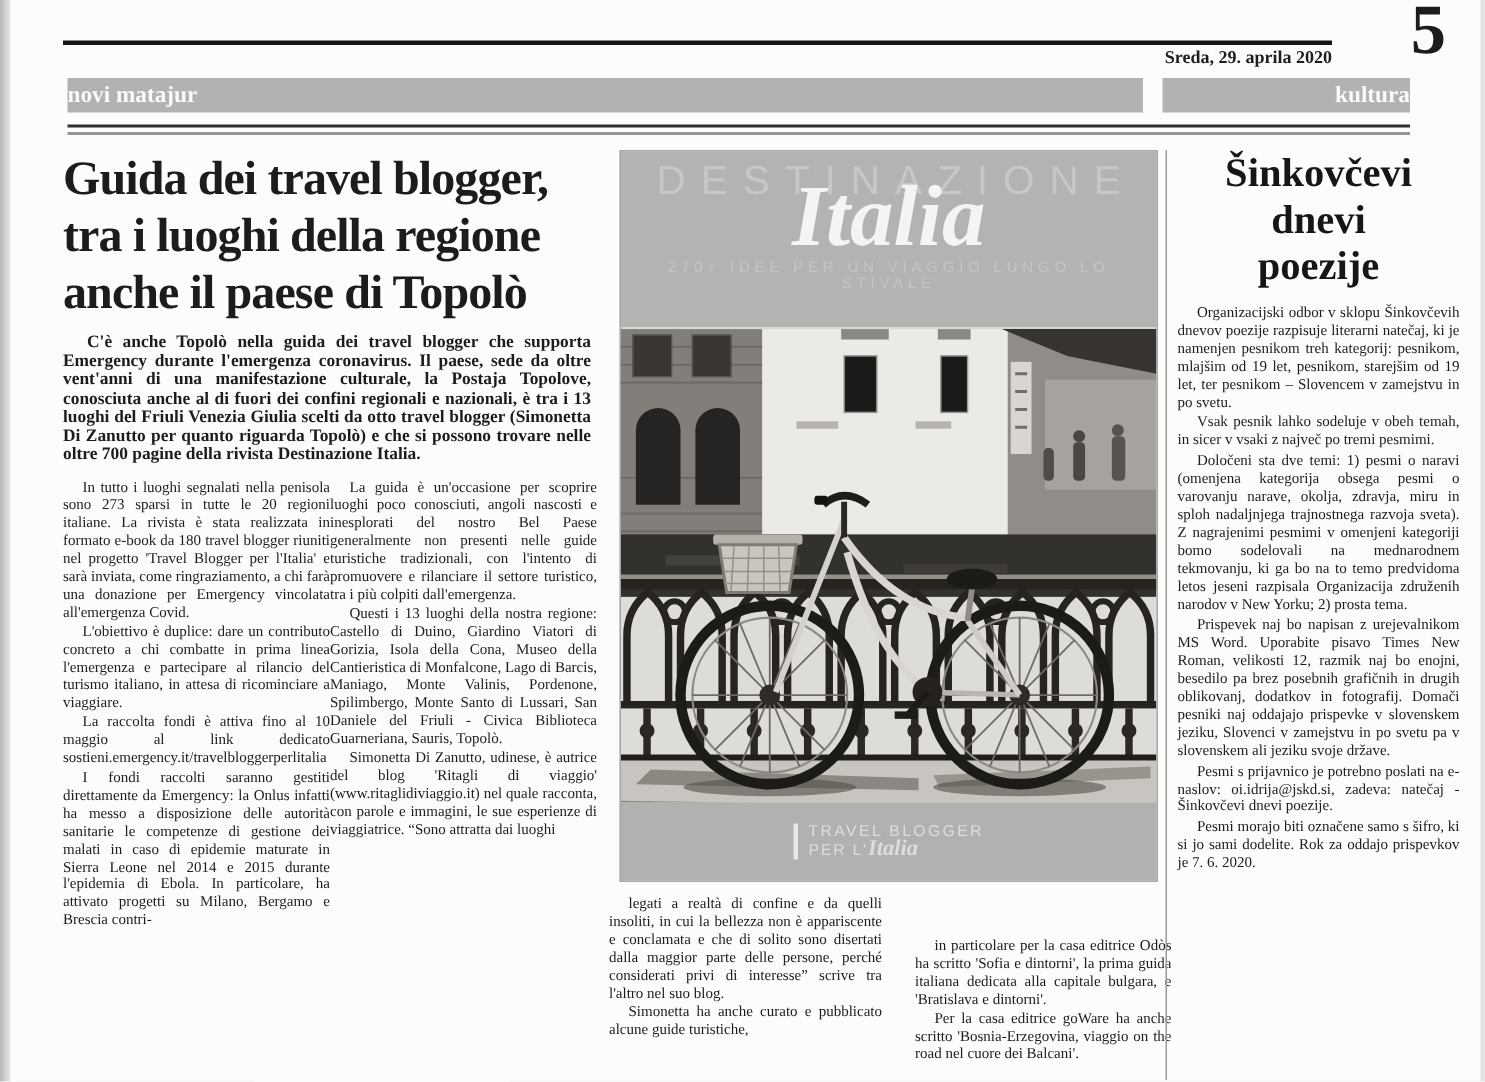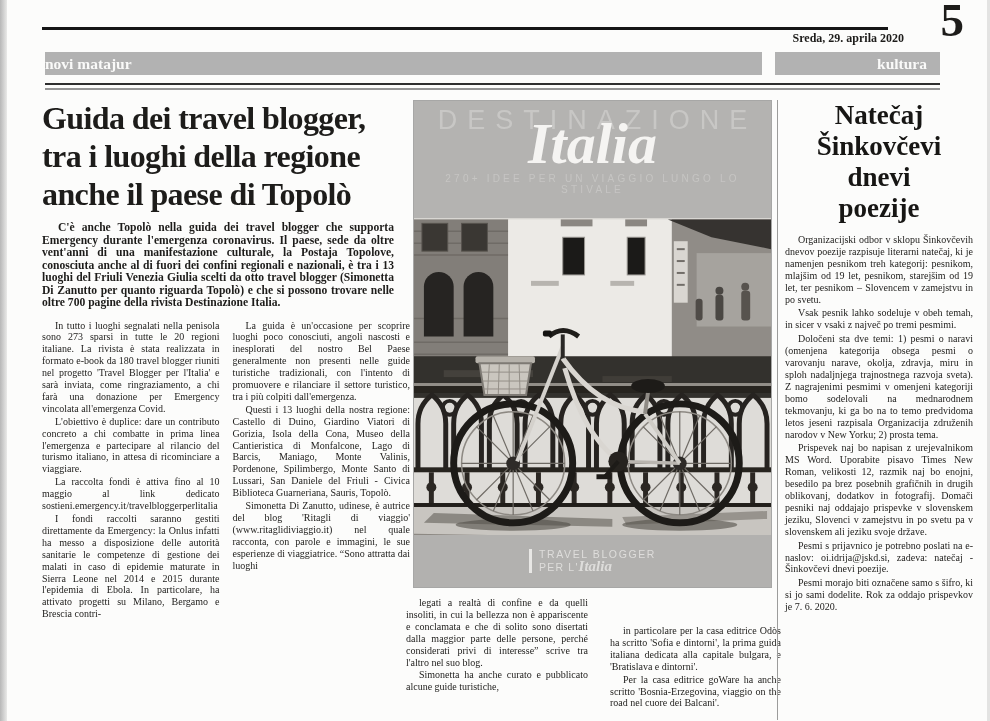--- a/index.html
+++ b/index.html
@@ -5,35 +5,35 @@
   html,body{margin:0;padding:0;}
   body{background:#e8e8e8;}
   .page{position:relative;width:990px;height:721px;background:#fcfcfb;margin:0 auto;overflow:hidden;
         font-family:"Liberation Serif", serif;color:#1d1c1a;}
   .edge-left{position:absolute;left:0;top:0;width:7px;height:721px;
              background:linear-gradient(90deg,#b7b7b7,#e9e9e8);}
   .edge-right{position:absolute;right:0;top:0;width:3px;height:721px;background:#e3e3e2;}
 
   
   .top-rule{position:absolute;left:42px;top:27px;width:846px;height:3px;background:#161616;}
-  .date{position:absolute;right:86px;top:31px;font-weight:bold;font-size:12px;}
+  .date{position:absolute;right:102px;top:31px;font-weight:bold;font-size:12px;}
   .pagenum{position:absolute;right:26px;top:-7px;font-weight:bold;font-size:47px;}
   .banner{position:absolute;top:52px;height:23px;background:#b2b2b2;color:#fafaf9;
           font-weight:bold;font-size:15.5px;line-height:23px;}
   .banner-left{left:45px;width:717px;box-sizing:border-box;}
-  .banner-right{left:775px;width:165px;text-align:right;padding-right:13px;box-sizing:border-box;}
+  .banner-right{left:775px;width:165px;text-align:right;padding-right:0;box-sizing:border-box;}
   .double-rule{position:absolute;left:45px;top:83px;width:895px;height:3px;
                border-top:2px solid #2e2e2e;border-bottom:2px solid #959595;}
 
   
   .article-left{position:absolute;left:42px;top:99px;width:368px;}
   .headline{margin:0;font-size:32px;line-height:38px;font-weight:bold;letter-spacing:-0.6px;color:#17161 4;}
   .lead{margin:9px 16px 0 0;font-weight:bold;font-size:11.6px;line-height:12.5px;
         text-align:justify;text-indent:16px;}
-  .cols{display:flex;gap:13px;margin-top:10px;}
+  .cols{display:flex;margin-top:10px;}
   .col{width:178px;}
   .bodytext p{margin:0 0 1px 0;font-size:10px;line-height:11.9px;text-align:justify;text-indent:13px;}
 
   
   .cover{position:absolute;left:413px;top:100px;width:359px;height:488px;border:1px solid #a7a7a6;
          box-sizing:border-box;display:flex;flex-direction:column;background:#d8d6d2;}
   .cover-head{height:117px;background:#b4b3b1;text-align:center;overflow:hidden;flex:0 0 auto;}
   .kicker{font-family:"Liberation Sans",sans-serif;font-weight:400;font-size:27px;letter-spacing:10px;
           text-indent:10px;color:#c8c7c5;margin-top:4px;}
   .cover-title{font-style:italic;font-weight:bold;font-size:58px;line-height:56px;color:#f5f4f2;
@@ -273,21 +273,20 @@
     <p>Simonetta ha anche curato e pubblicato alcune guide turistiche,</p>
   </div>
   <div class="col4 bodytext">
     <p>in particolare per la casa editrice Odòs ha scritto 'Sofia e dintorni', la prima guida italiana dedicata alla capitale bulgara, e 'Bratislava e dintorni'.</p>
     <p>Per la casa editrice goWare ha anche scritto 'Bosnia-Erzegovina, viaggio on the road nel cuore dei Balcani'.</p>
   </div>
 
   <div class="vdivider"></div>
   <div class="article-right">
     <h2 class="headline-right">
-      <span>Natečaj</span>
       <span>Šinkovčevi</span>
       <span>dnevi</span>
       <span>poezije</span>
     </h2>
     <div class="bodytext">
       <p>Organizacijski odbor v sklopu Šinkovčevih dnevov poezije razpisuje literarni natečaj, ki je namenjen pesnikom treh kategorij: pesnikom, mlajšim od 19 let, pesnikom, starejšim od 19 let, ter pesnikom – Slovencem v zamejstvu in po svetu.</p>
       <p>Vsak pesnik lahko sodeluje v obeh temah, in sicer v vsaki z največ po tremi pesmimi.</p>
       <p>Določeni sta dve temi: 1) pesmi o naravi (omenjena kategorija obsega pesmi o varovanju narave, okolja, zdravja, miru in sploh nadaljnjega trajnostnega razvoja sveta). Z nagrajenimi pesmimi v omenjeni kategoriji bomo sodelovali na mednarodnem tekmovanju, ki ga bo na to temo predvidoma letos jeseni razpisala Organizacija združenih narodov v New Yorku; 2) prosta tema.</p>
       <p>Prispevek naj bo napisan z urejevalnikom MS Word. Uporabite pisavo Times New Roman, velikosti 12, razmik naj bo enojni, besedilo pa brez posebnih grafičnih in drugih oblikovanj, dodatkov in fotografij. Domači pesniki naj oddajajo prispevke v slovenskem jeziku, Slovenci v zamejstvu in po svetu pa v slovenskem ali jeziku svoje države.</p>
       <p>Pesmi s prijavnico je potrebno poslati na e-naslov: oi.idrija@jskd.si, zadeva: natečaj - Šinkovčevi dnevi poezije.</p>

